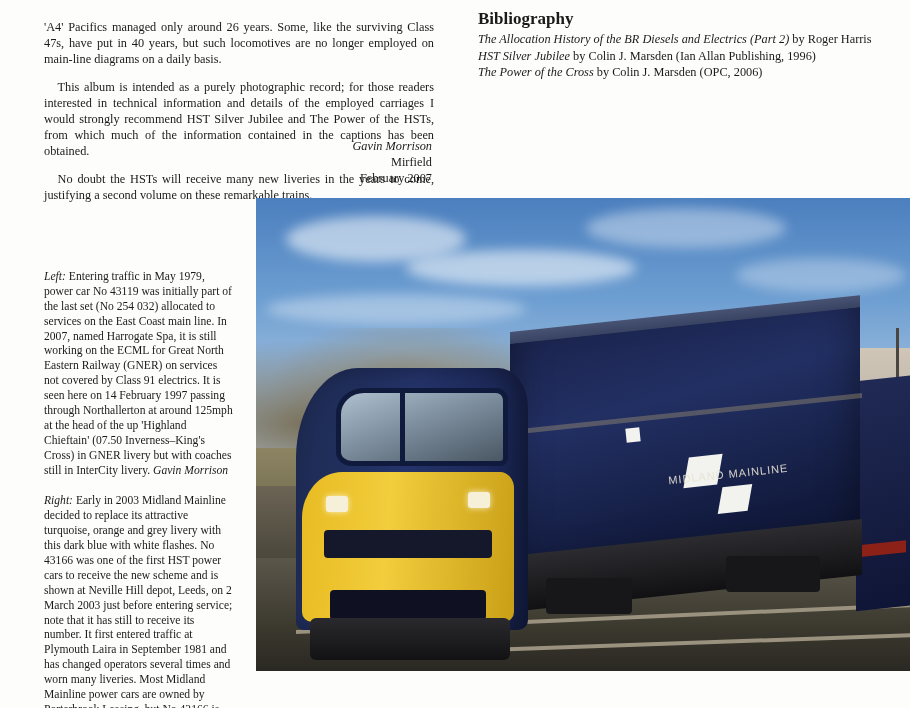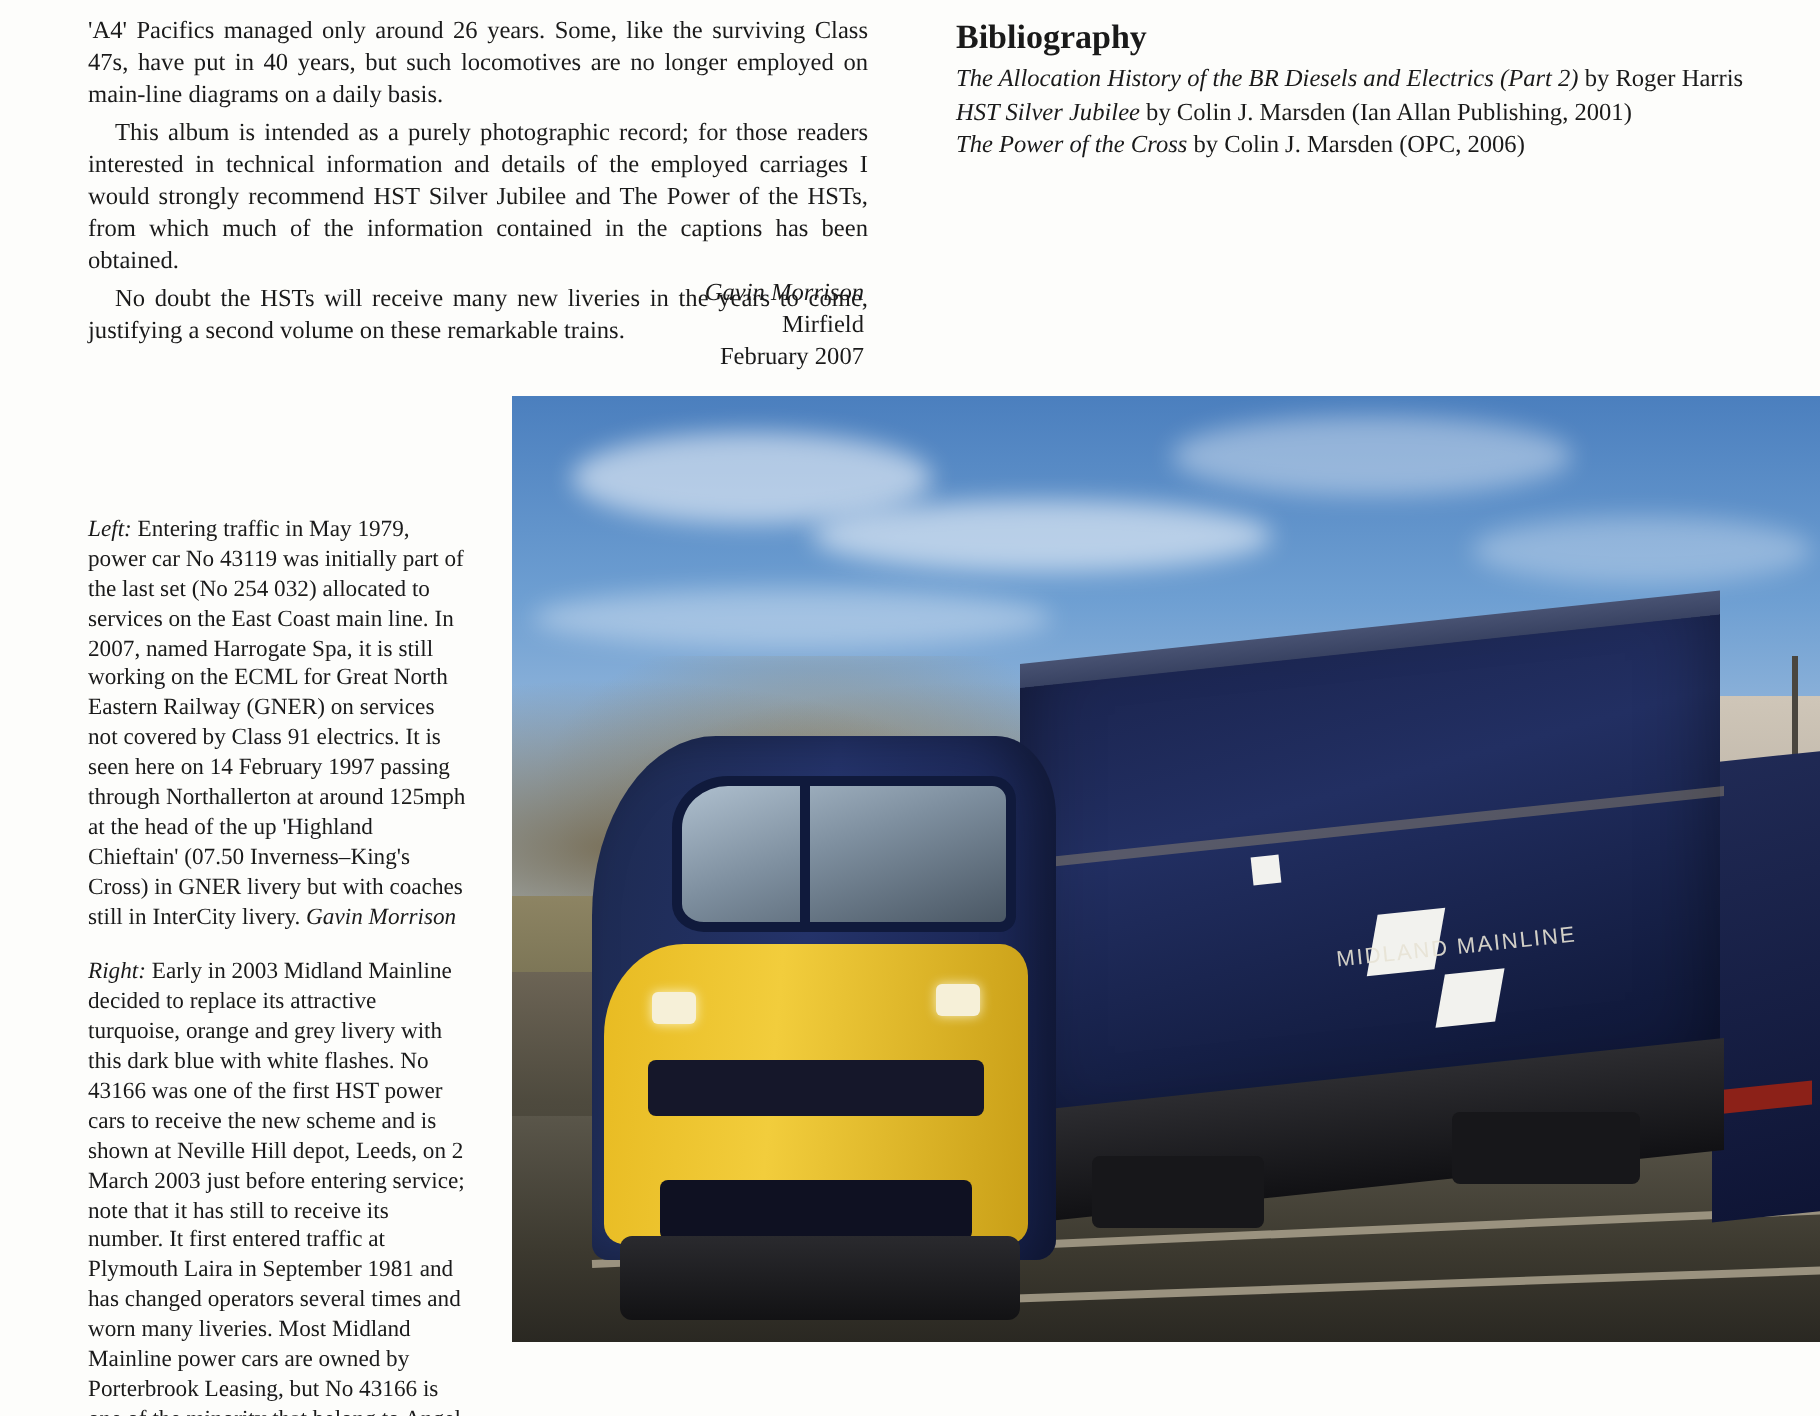--- a/index.html
+++ b/index.html
@@ -25,21 +25,21 @@
   .intro-col {
     position: absolute;
     left: 44px;
     top: 8px;
     width: 390px;
     font-size: 12.3px;
     line-height: 1.30;
     text-align: justify;
   }
   .intro-col p {
-    margin: 0 0 0.25em 0;
+    margin: 12px 0 0.25em 0;
   }
   .intro-col p.indent {
     text-indent: 1.1em;
   }
 
   
   .biblio {
     position: absolute;
     left: 478px;
     top: 8px;
@@ -80,21 +80,21 @@
   .caption-col {
     position: absolute;
     left: 44px;
     top: 254px;
     width: 190px;
     font-size: 11.6px;
     line-height: 1.285;
     text-align: left;
   }
   .caption-col .cap {
-    margin: 4px 0 13px 0;
+    margin: 16px 0 13px 0;
   }
   .caption-col .lead {
     font-style: italic;
   }
   .caption-col .credit {
     font-style: italic;
   }
 
   
   .photo {
@@ -331,21 +331,21 @@
     <p>'A4' Pacifics managed only around 26 years. Some, like the surviving Class 47s, have put in 40 years, but such locomotives are no longer employed on main-line diagrams on a daily basis.</p>
     <p class="indent">This album is intended as a purely photographic record; for those readers interested in technical information and details of the employed carriages I would strongly recommend HST Silver Jubilee and The Power of the HSTs, from which much of the information contained in the captions has been obtained.</p>
     <p class="indent">No doubt the HSTs will receive many new liveries in the years to come, justifying a second volume on these remarkable trains.</p>
   </div>
 
   <div class="biblio">
     <h2>Bibliography</h2>
 
     <p class="entry"><span>The Allocation History of the BR Diesels and Electrics (Part 2)</span><span class="rom"> by Roger Harris</span></p>
 
-    <p class="entry"><span>HST Silver Jubilee</span><span class="rom"> by Colin J. Marsden (Ian Allan Publishing, 2001)</span></p>
+    <p class="entry"><span>HST Silver Jubilee</span><span class="rom"> by Colin J. Marsden (Ian Allan Publishing, 1996)</span></p>
 
     <p class="entry"><span>The Power of the Cross</span><span class="rom"> by Colin J. Marsden (OPC, 2006)</span></p>
   </div>
 
   <div class="signature">
     <div>Gavin Morrison</div>
     <div class="rom">Mirfield</div>
     <div class="rom">February 2007</div>
   </div>
 

